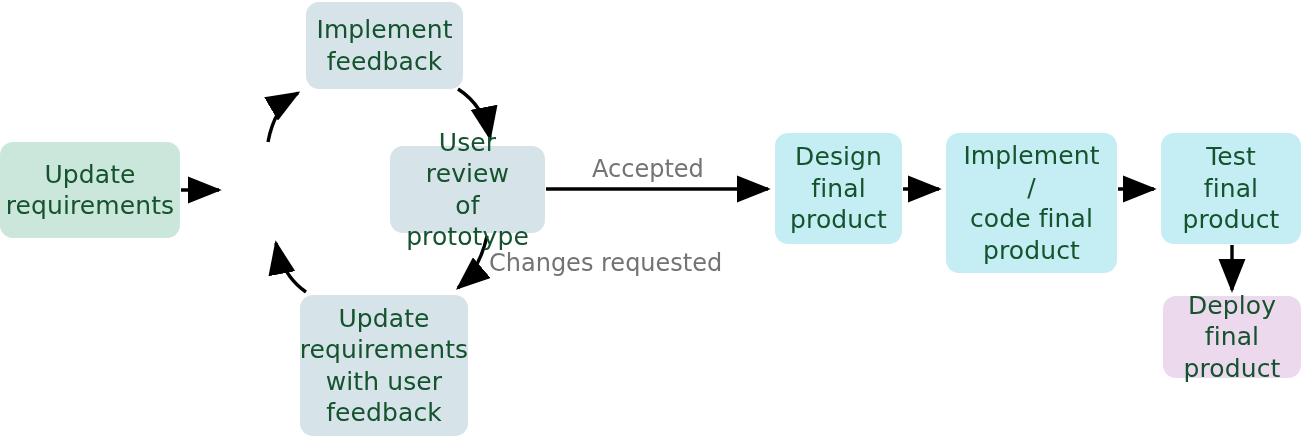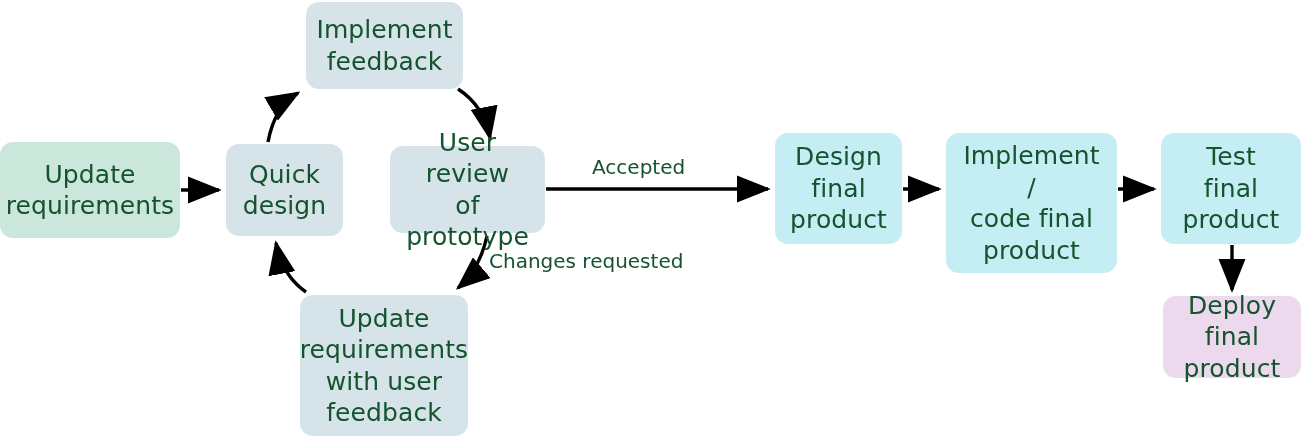--- a/index.html
+++ b/index.html
@@ -34,22 +34,22 @@
     text-align: center;
     color: #14532d;
     font-size: 25px;
     line-height: 1.26;
     letter-spacing: 0.1px;
     padding: 2px 16px;
     z-index: 2;
   }
   .edge-label {
     position: absolute;
-    color: #14532d;
-    font-size: 20px;
+    color: #737373;
+    font-size: 24px;
     line-height: 1.2;
     white-space: nowrap;
     background: transparent;
     z-index: 3;
   }
 </style>
 </head>
 <body>
 
 <div id="canvas" style="width: 1301px; height: 436px; background: rgb(255, 255, 255);">
@@ -97,26 +97,20 @@
       <line x1="1232" y1="245" x2="1232" y2="290" stroke="#000000" stroke-width="3.4" marker-end="url(#arrowhead)"></line>
     </g>
   </svg>
 
   <div class="node" style="left: 0px; top: 142px; width: 180px; height: 96px; background: rgb(203, 231, 220);">
       <div>
         <div>Update</div>
         <div>requirements</div>
       </div>
     </div>
-  <div class="node" style="left: 226px; top: 144px; width: 117px; height: 92px; background: rgb(214, 228, 234);">
-      <div>
-        <div>Quick</div>
-        <div>design</div>
-      </div>
-    </div>
   <div class="node" style="left: 306px; top: 2px; width: 157px; height: 87px; background: rgb(214, 228, 234);">
       <div>
         <div>Implement</div>
         <div>feedback</div>
       </div>
     </div>
   <div class="node" style="left: 390px; top: 146px; width: 155px; height: 87px; background: rgb(214, 228, 234);">
       <div>
         <div>User review</div>
         <div>of prototype</div>

